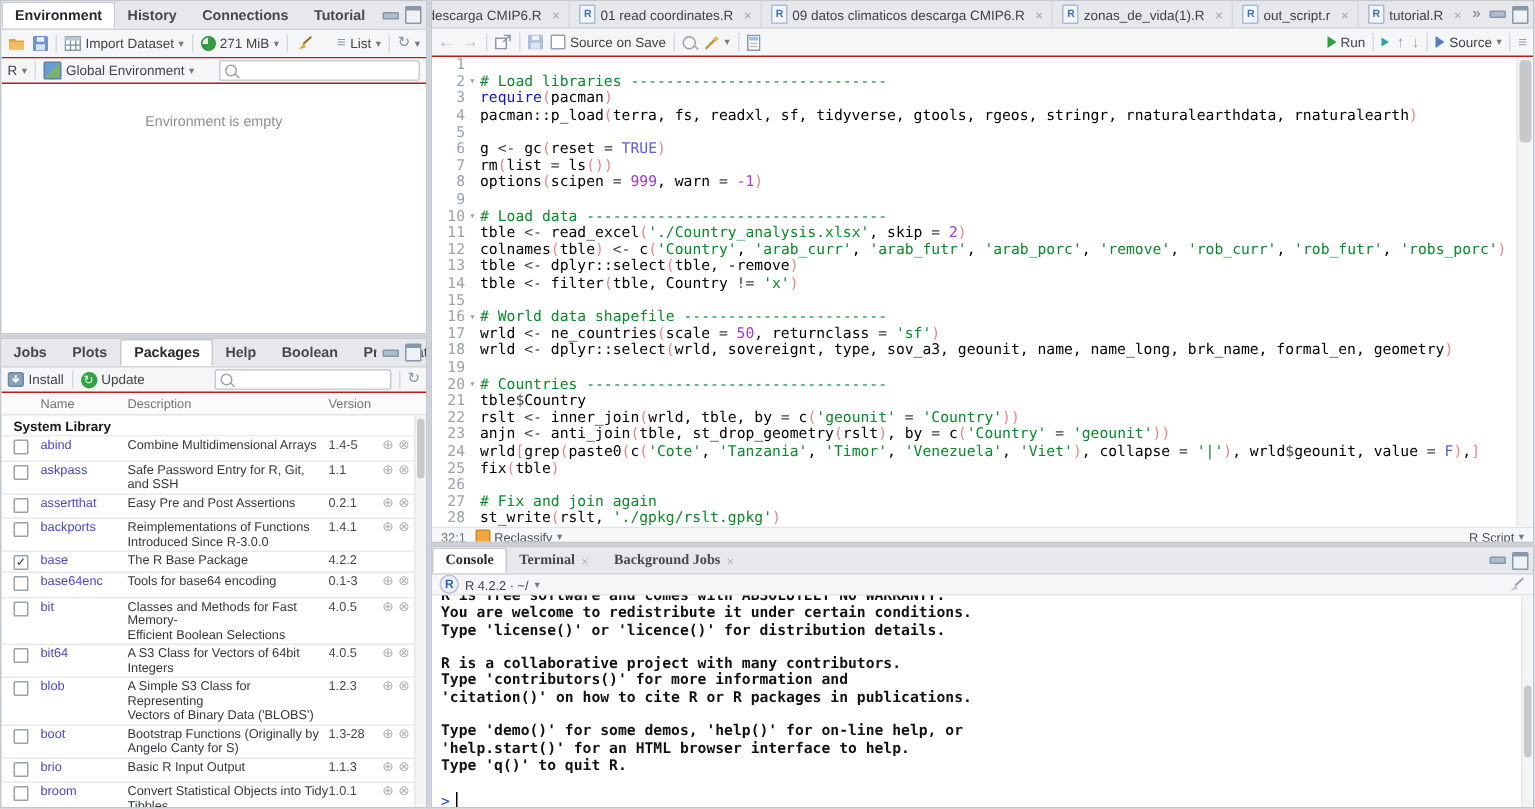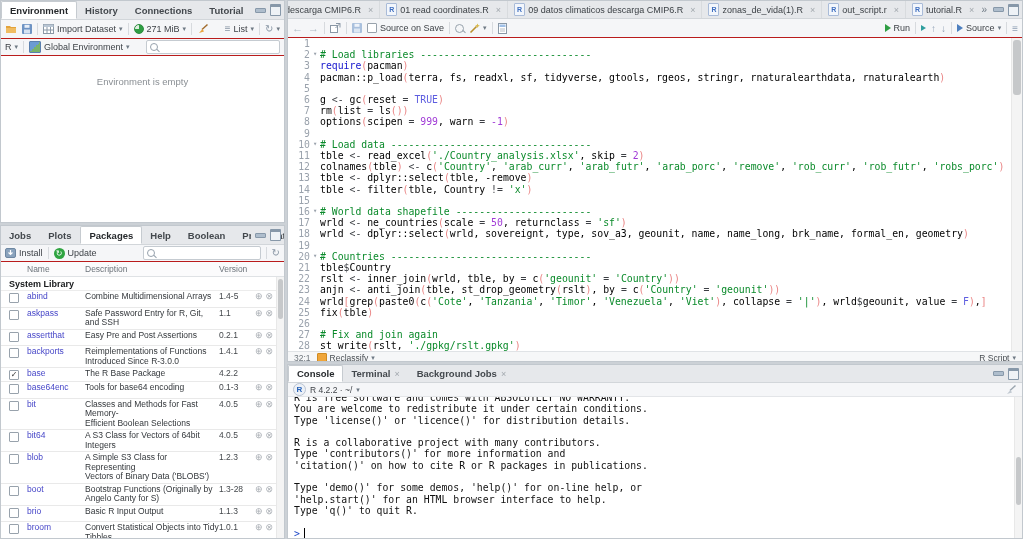--- a/index.html
+++ b/index.html
@@ -75,21 +75,21 @@
   .tk-b{color:#5e5ee0;}
   .tk-n{color:#a03ad6;margin-top:19px;}
   .tk-p{color:#ea8585;}
   .tk-o{color:#3c3f44;}
   .statusbar{display:flex;align-items:center;height:12px;background:#f6f7f8;border-top:1px solid #e0e3e6;font-size:8.5px;color:#4a4f54;padding:0 6px;gap:6px;}
   .statusbar .pos{color:#6d747b;}
 
   
   .console-header{display:flex;align-items:center;height:13px;background:#f5f6f8;border-bottom:1px solid #e3e5e8;padding:0 5px;gap:4px;font-size:8.5px;color:#3f4348;}
   .console-body{position:relative;height:145px;overflow:hidden;font-family:"DejaVu Sans Mono",monospace;font-size:9.8px;line-height:11.3px;padding-left:6px;}
-  .console-lines{margin-top:-5px;white-space:pre;color:#111;}
+  .console-lines{margin-top:-5px;white-space:pre;color:#111;font-weight:bold;}
   .cprompt{color:#1b46c8;}
   .cursor{display:inline-block;width:1px;height:10px;background:#000;vertical-align:-1px;margin-left:4px;}
   .broom{width:12px;height:12px;display:inline-block;}
 </style>
 </head>
 <body>
 
 <div class="app">
 
   <section class="pane" id="pane-env">
@@ -511,21 +511,21 @@
       <span class="spacer"></span>
       <span class="tbtn">
         <span>R Script</span>
         <span class="caret">▾</span>
       </span>
     </div>
   </section>
 
   <section class="pane" id="pane-console">
     <div class="tabstrip" style="height:17px;">
-      <div id="console-tabs" style="display:flex;">
+      <div id="console-tabs" style="display:flex;font-family:Liberation Serif, serif;">
           <span class="ptab active">
             <span class="tlabel">Console</span>
           </span>
           <span class="ptab">
             <span class="tlabel">Terminal</span>
             <span class="tclose">×</span>
           </span>
           <span class="ptab">
             <span class="tlabel">Background Jobs</span>
             <span class="tclose">×</span>

